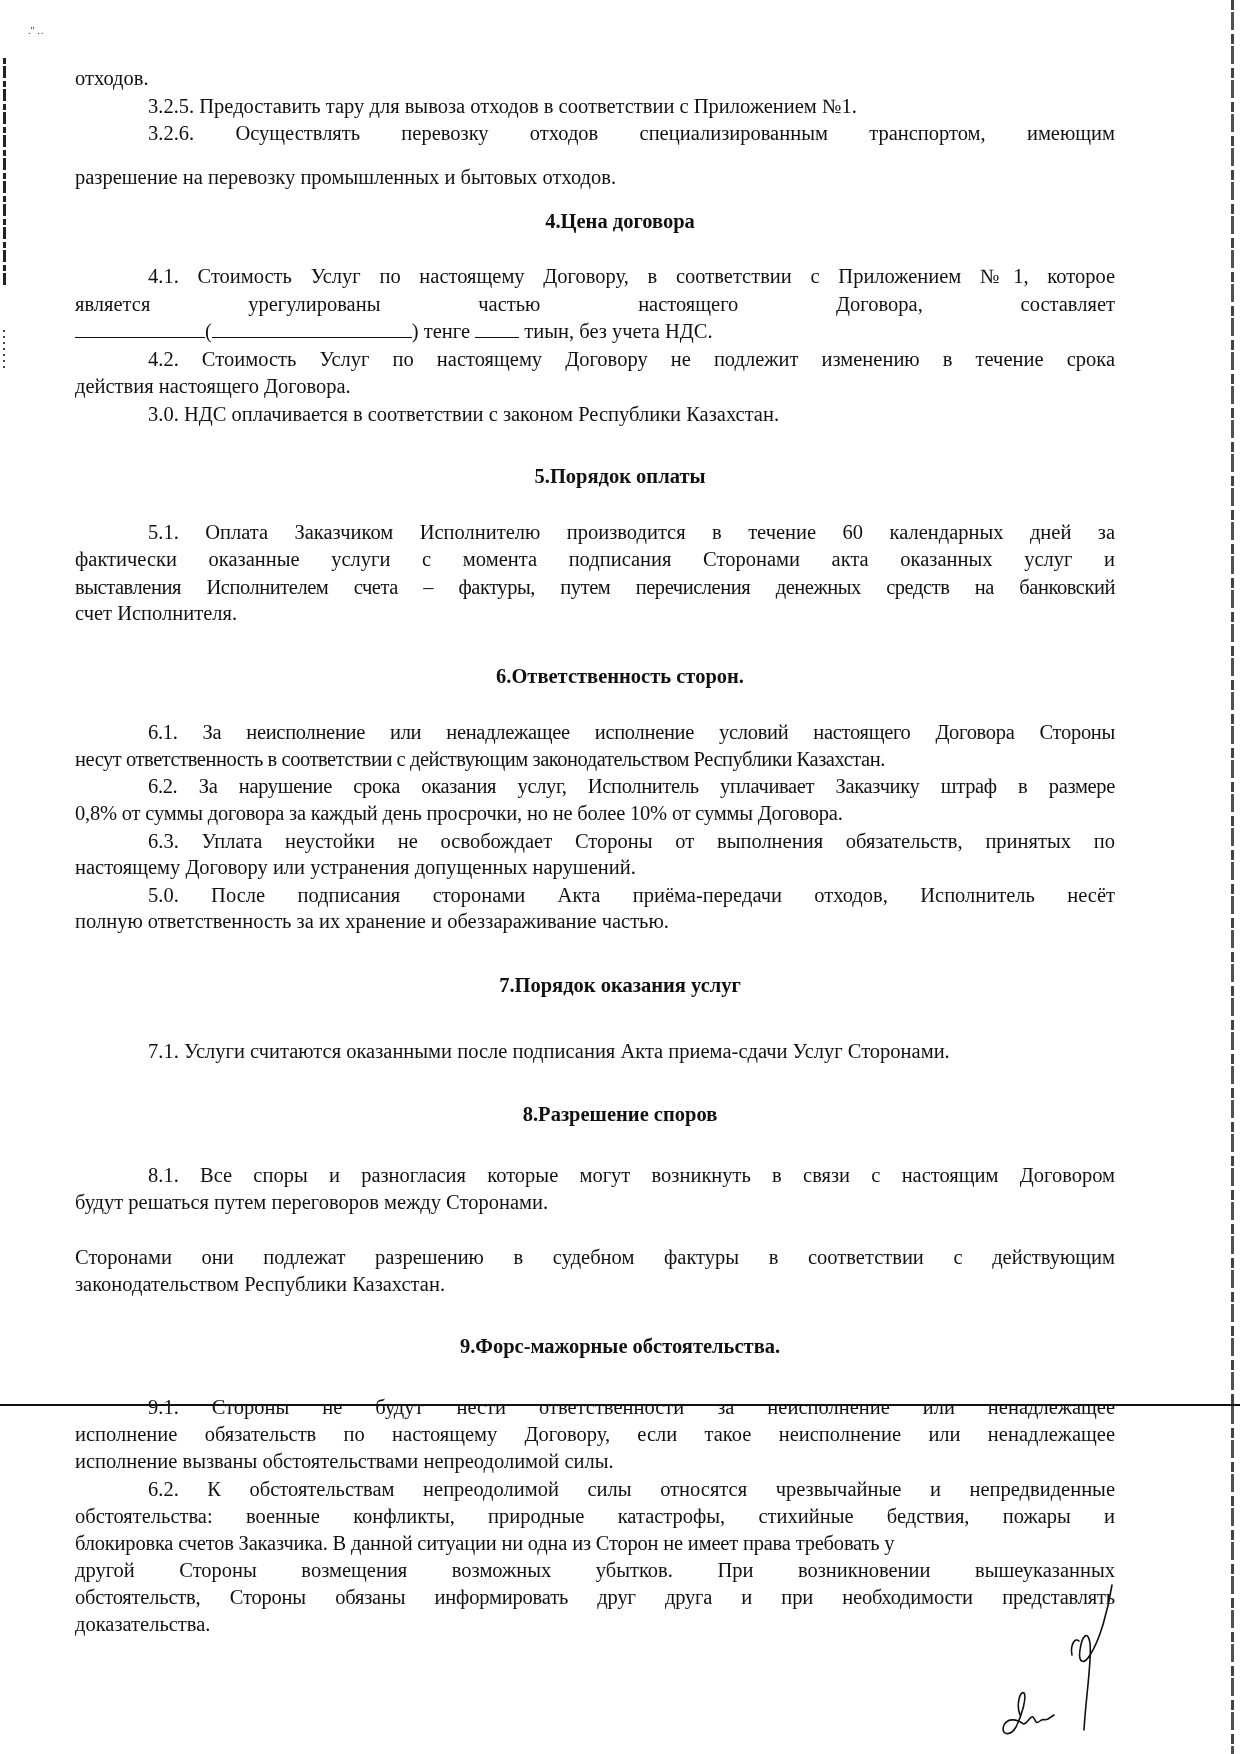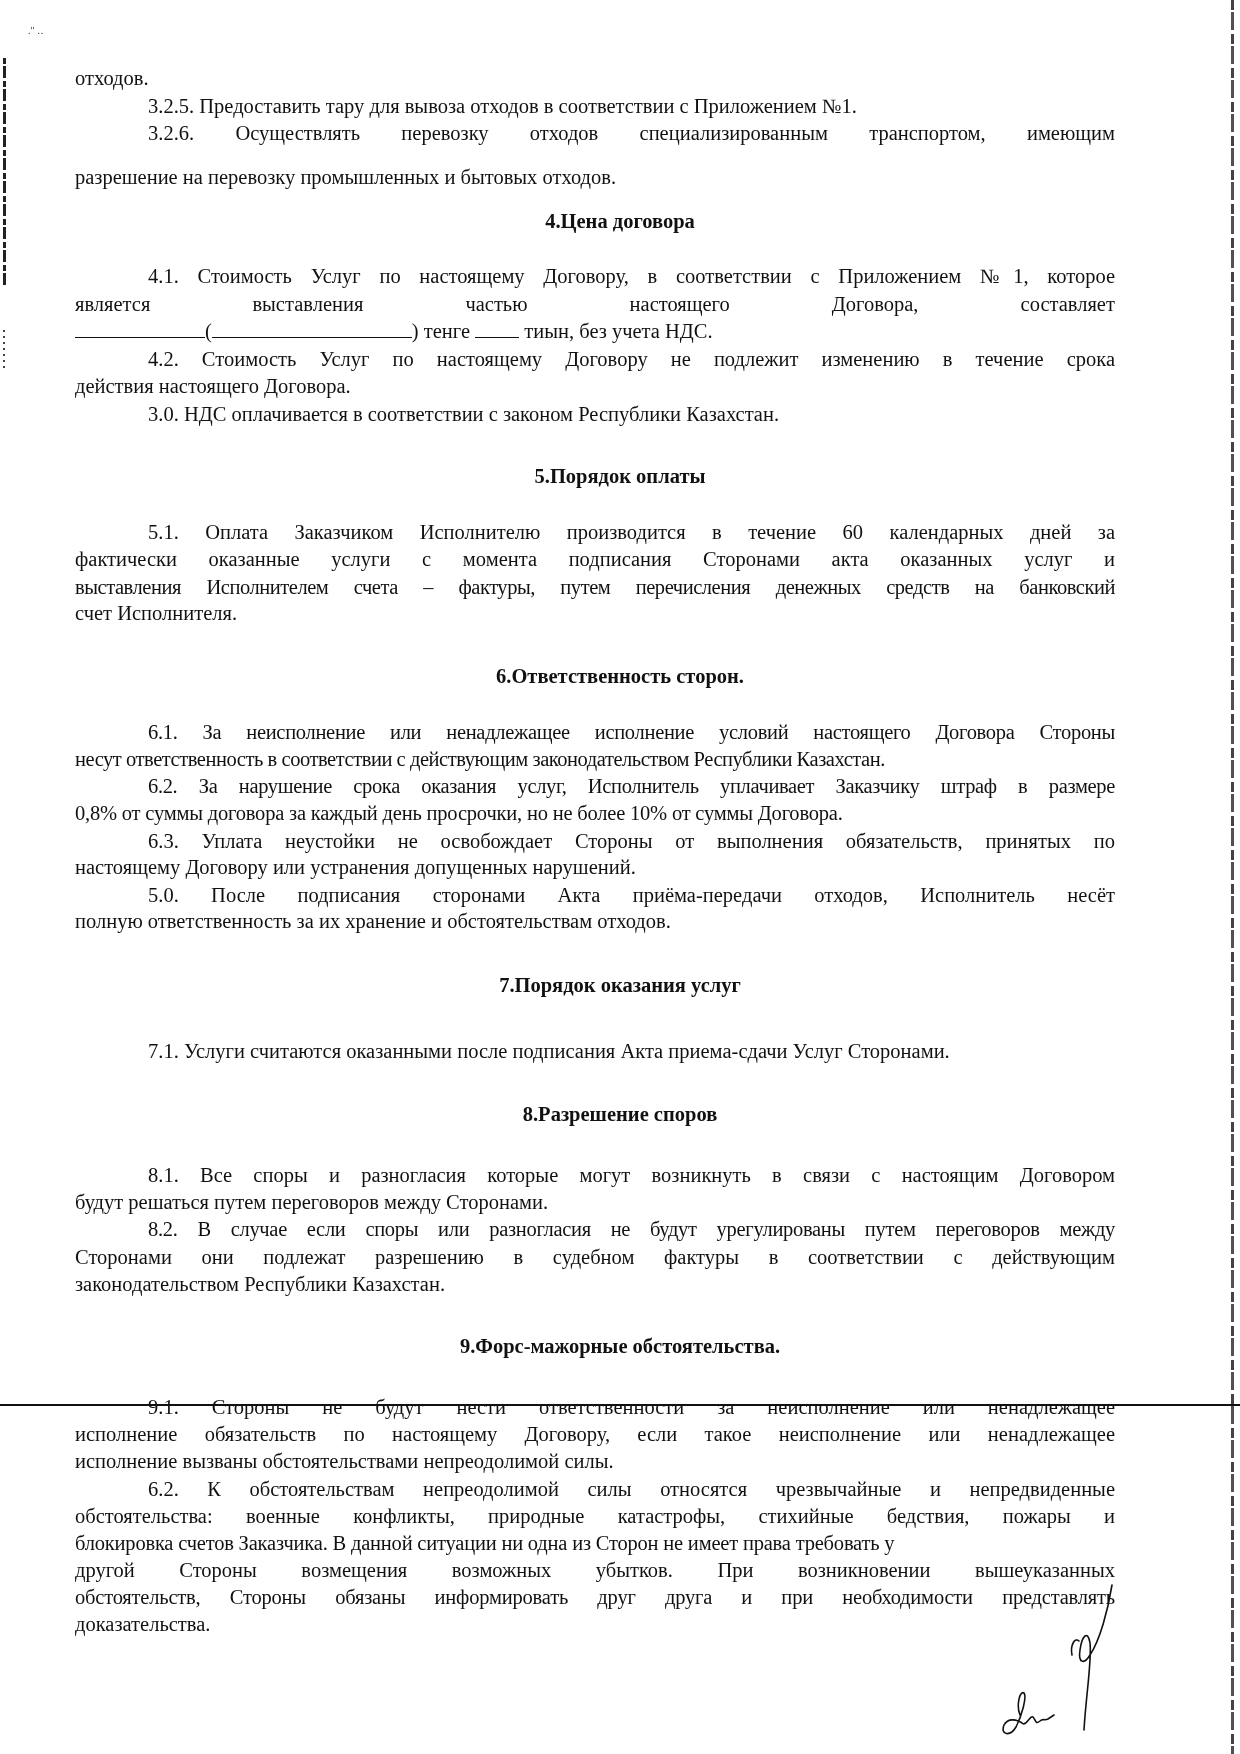--- a/index.html
+++ b/index.html
@@ -35,21 +35,21 @@
 
   <div class="ln" style="top:65px">отходов.</div>
   <div class="ln ind" style="top:93px">3.2.5. Предоставить тару для вывоза отходов в соответствии с Приложением №1.</div>
   <div class="ln ind j" style="top:120px">3.2.6. Осуществлять перевозку отходов специализированным транспортом, имеющим</div>
   <div class="ln" style="top:164px">разрешение на перевозку промышленных и бытовых отходов.</div>
 
   <div class="hd" style="top:208px">4.Цена договора</div>
   <div class="ln ind j" style="top:263px">4.1. Стоимость Услуг по настоящему Договору, в соответствии с Приложением №1, которое</div>
   <div class="ln" style="top:291px; display:flex; justify-content:space-between;">
     <span>является</span>
-    <span>выставления</span>
+    <span>урегулированы</span>
     <span>частью</span>
     <span>настоящего</span>
     <span>Договора,</span>
     <span>составляет</span>
   </div>
   <div class="ln" style="top:318px">
     <span class="blank" style="width:130px"></span><span>(</span><span class="blank" style="width:200px"></span><span>) тенге</span>
     <span class="blank" style="width:44px"></span>
     <span>тиын, без учета НДС.</span>
   </div>
@@ -64,29 +64,28 @@
   <div class="ln" style="top:600px">счет Исполнителя.</div>
 
   <div class="hd" style="top:663px">6.Ответственность сторон.</div>
   <div class="ln ind j" style="top:719px; letter-spacing:-0.3px">6.1. За неисполнение или ненадлежащее исполнение условий настоящего Договора Стороны</div>
   <div class="ln" style="top:746px; letter-spacing:-0.45px">несут ответственность в соответствии с действующим законодательством Республики Казахстан.</div>
   <div class="ln ind j" style="top:773px; letter-spacing:-0.35px">6.2. За нарушение срока оказания услуг, Исполнитель уплачивает Заказчику штраф в размере</div>
   <div class="ln" style="top:800px; letter-spacing:-0.2px">0,8% от суммы договора за каждый день просрочки, но не более 10% от суммы Договора.</div>
   <div class="ln ind j" style="top:828px">6.3. Уплата неустойки не освобождает Стороны от выполнения обязательств, принятых по</div>
   <div class="ln" style="top:854px">настоящему Договору или устранения допущенных нарушений.</div>
   <div class="ln ind j" style="top:882px">5.0. После подписания сторонами Акта приёма-передачи отходов, Исполнитель несёт</div>
-  <div class="ln" style="top:908px">полную ответственность за их хранение и обстоятельствам отходов.</div>
+  <div class="ln" style="top:908px">полную ответственность за их хранение и обеззараживание частью.</div>
 
   <div class="hd" style="top:972px">7.Порядок оказания услуг</div>
   <div class="ln ind" style="top:1038px">7.1. Услуги считаются оказанными после подписания Акта приема-сдачи Услуг Сторонами.</div>
 
   <div class="hd" style="top:1101px">8.Разрешение споров</div>
   <div class="ln ind j" style="top:1162px">8.1. Все споры и разногласия которые могут возникнуть в связи с настоящим Договором</div>
   <div class="ln" style="top:1189px">будут решаться путем переговоров между Сторонами.</div>
-  <div class="ln ind j" style="top:1216px; letter-spacing:-0.3px">8.2. В случае если споры или разногласия не будут урегулированы путем переговоров между</div>
   <div class="ln j" style="top:1244px">Сторонами они подлежат разрешению в судебном фактуры в соответствии с действующим</div>
   <div class="ln" style="top:1271px">законодательством Республики Казахстан.</div>
 
   <div class="hd" style="top:1333px">9.Форс-мажорные обстоятельства.</div>
   <div class="ln ind j" style="top:1394px">9.1. Стороны не будут нести ответственности за неисполнение или ненадлежащее</div>
   <div class="strike" style="top:1404px"></div>
   <div class="ln" style="top:1448px">исполнение вызваны обстоятельствами непреодолимой силы.</div>
   <div class="ln j" style="top:1421px">исполнение обязательств по настоящему Договору, если такое неисполнение или ненадлежащее</div>
   <div class="ln ind j" style="top:1476px">6.2. К обстоятельствам непреодолимой силы относятся чрезвычайные и непредвиденные</div>
   <div class="ln j" style="top:1503px">обстоятельства: военные конфликты, природные катастрофы, стихийные бедствия, пожары и</div>

